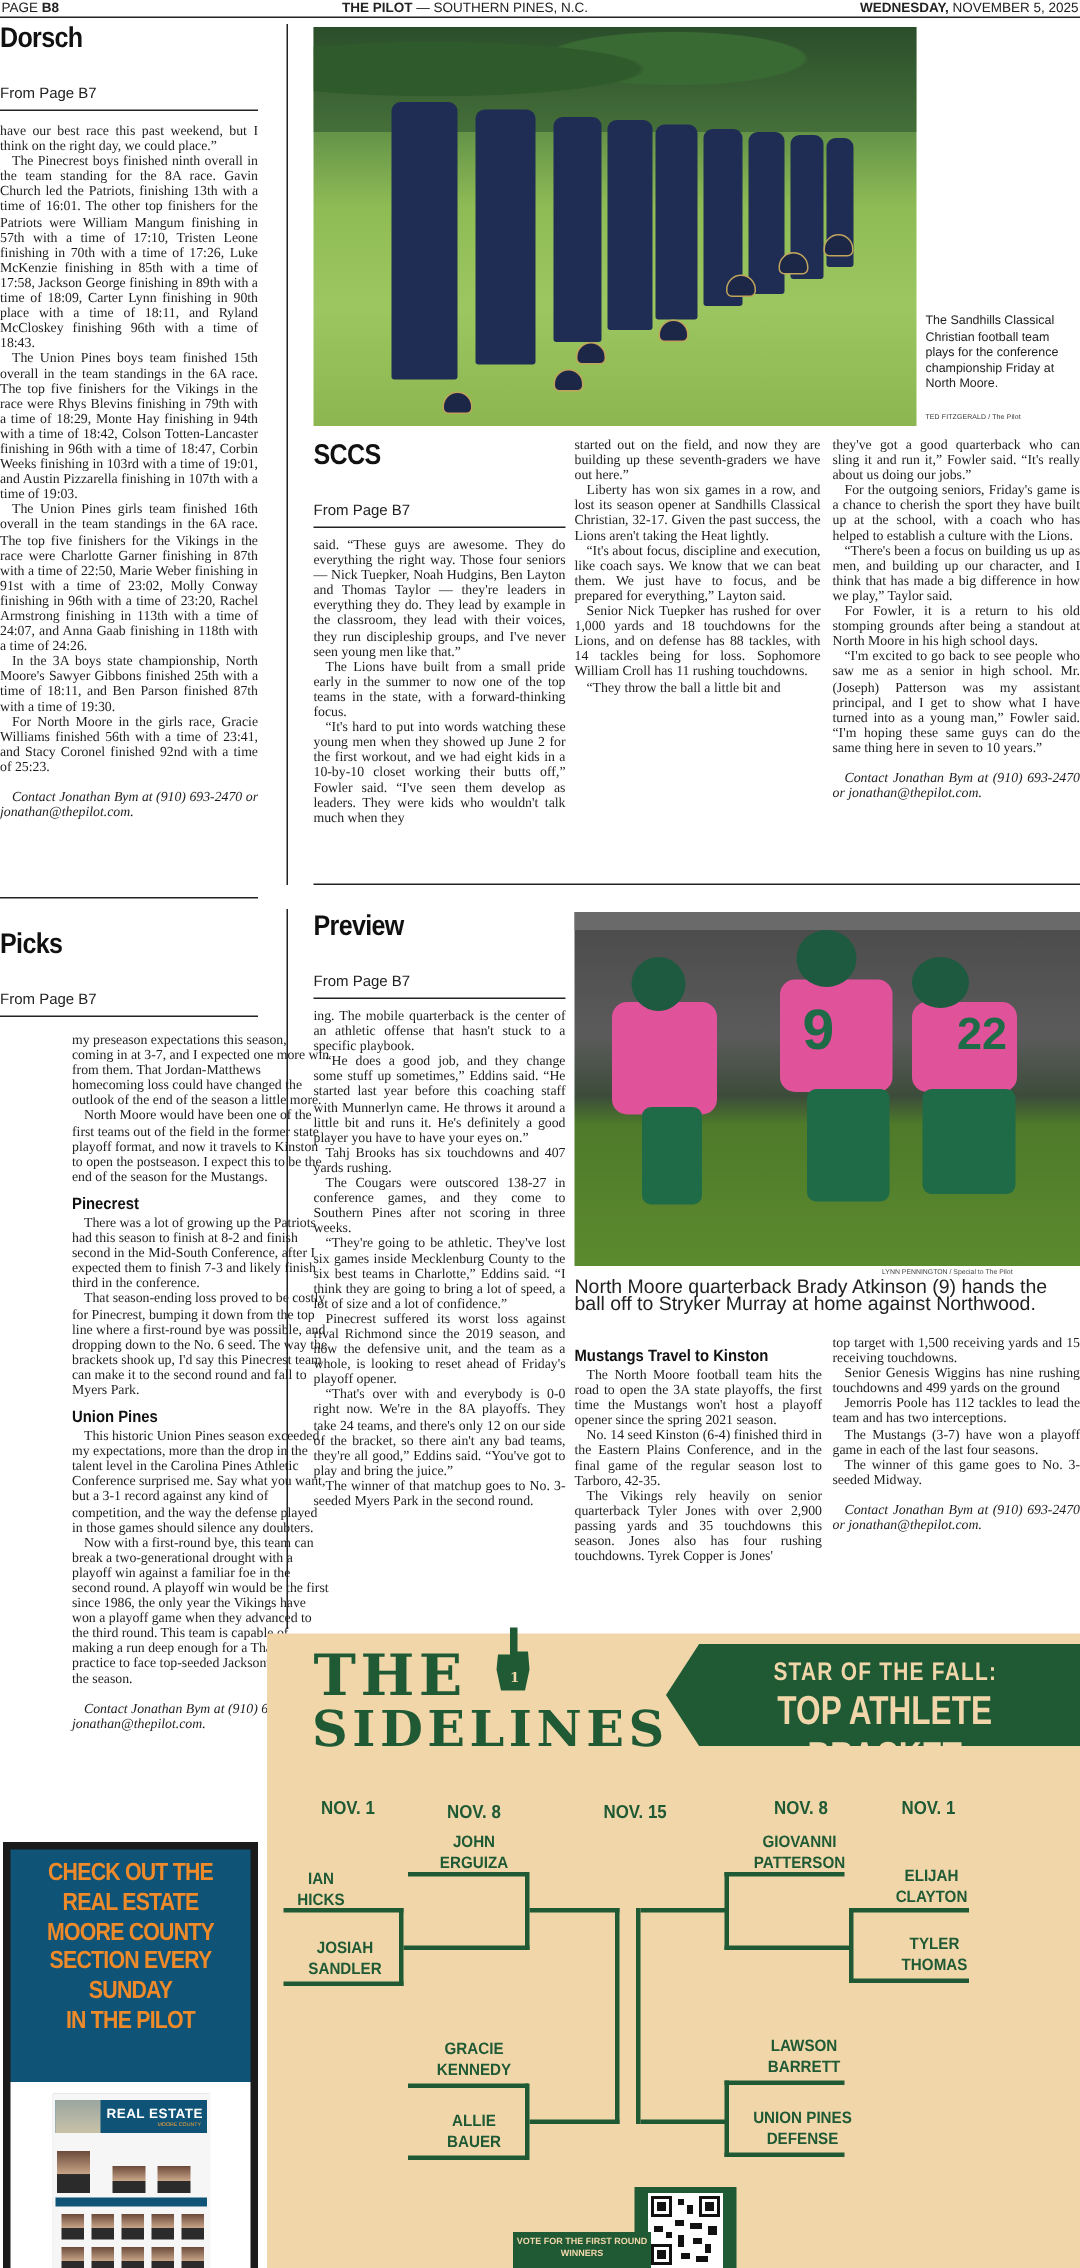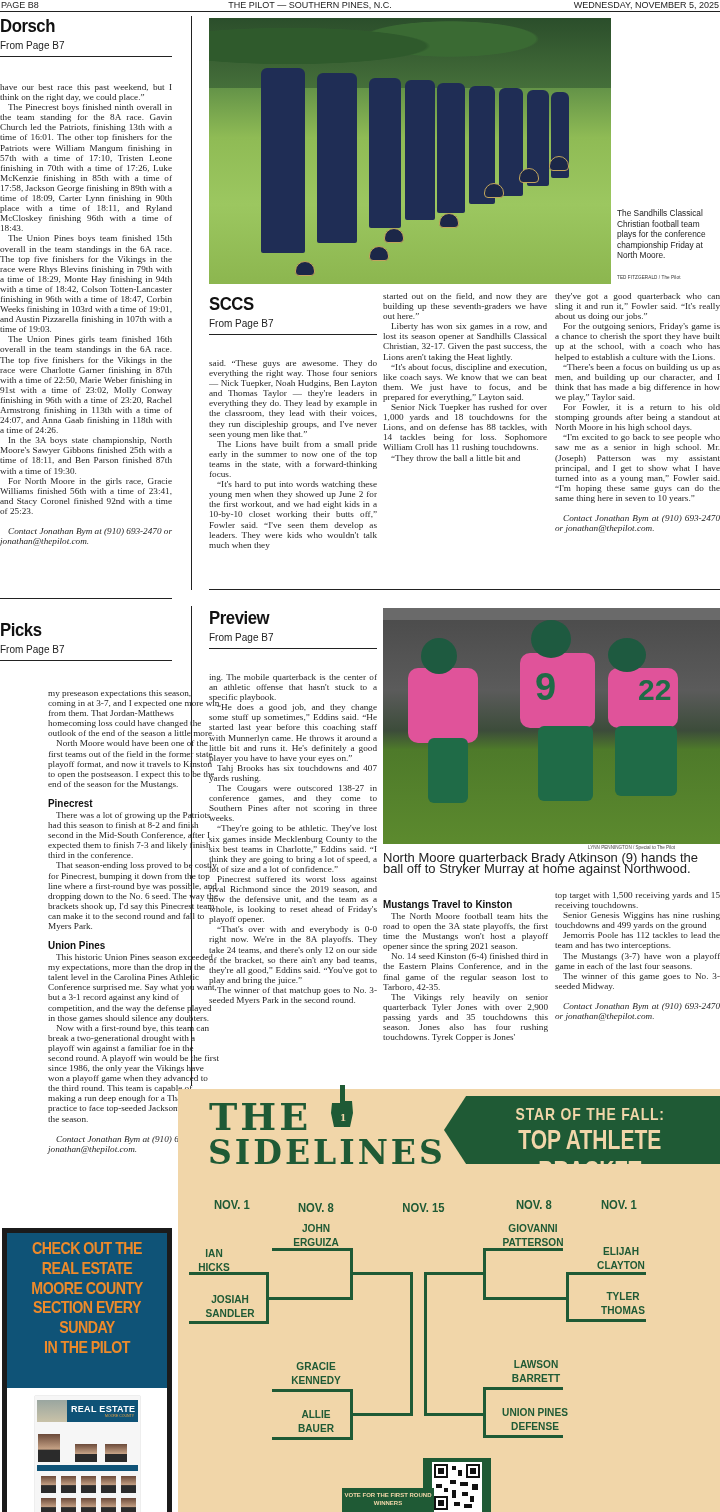--- a/index.html
+++ b/index.html
@@ -7,26 +7,26 @@
   body { position: relative; font-family: "DejaVu Serif", "Liberation Serif", serif; color: #1a1a1a; }
 
   .abs { position: absolute; }
 
   
   .masthead { left: 0; top: 0; width: 720px; height: 12px; border-bottom: 1.2px solid #222;
     font-family: "Liberation Sans", sans-serif; font-size: 9px; line-height: 11px; color: #222; }
   .masthead .left { position: absolute; left: 1px; top: 0; }
   .masthead .center { position: absolute; left: 0; width: 620px; top: 0; text-align: center; }
   .masthead .right { position: absolute; right: 1px; top: 0; }
-  .masthead b { font-weight: 400; }
+  .masthead b { font-weight: 700; }
 
   
   .sect-title { font-family: "Liberation Sans", sans-serif; font-weight: 700; font-size: 19px;
     line-height: 20px; letter-spacing: -0.5px; transform: scaleX(0.88); transform-origin: left; color: #111; }
-  .sect-from { font-family: "Liberation Sans", sans-serif; font-size: 10px; color: #222; margin-top: 4px; }
+  .sect-from { font-family: "Liberation Sans", sans-serif; font-size: 10px; color: #222; margin-top: 21px; }
   .sect-rule { height: 1.2px; background: #222; margin-top: 5px; }
 
   
   .body-text { font-family: "Liberation Serif", serif; font-size: 9.2px; line-height: 10.1px;
     text-align: justify; hyphens: auto; color: #1d1d1d; }
   .body-text p { text-indent: 8px; }
   .body-text p.noindent { text-indent: 0; }
   .body-text p.contact { font-style: italic; margin-top: 10px; }
   .body-text .ragged { text-align: left; }
   .subhead { font-family: "Liberation Sans", sans-serif; font-weight: 700; font-size: 11px;

